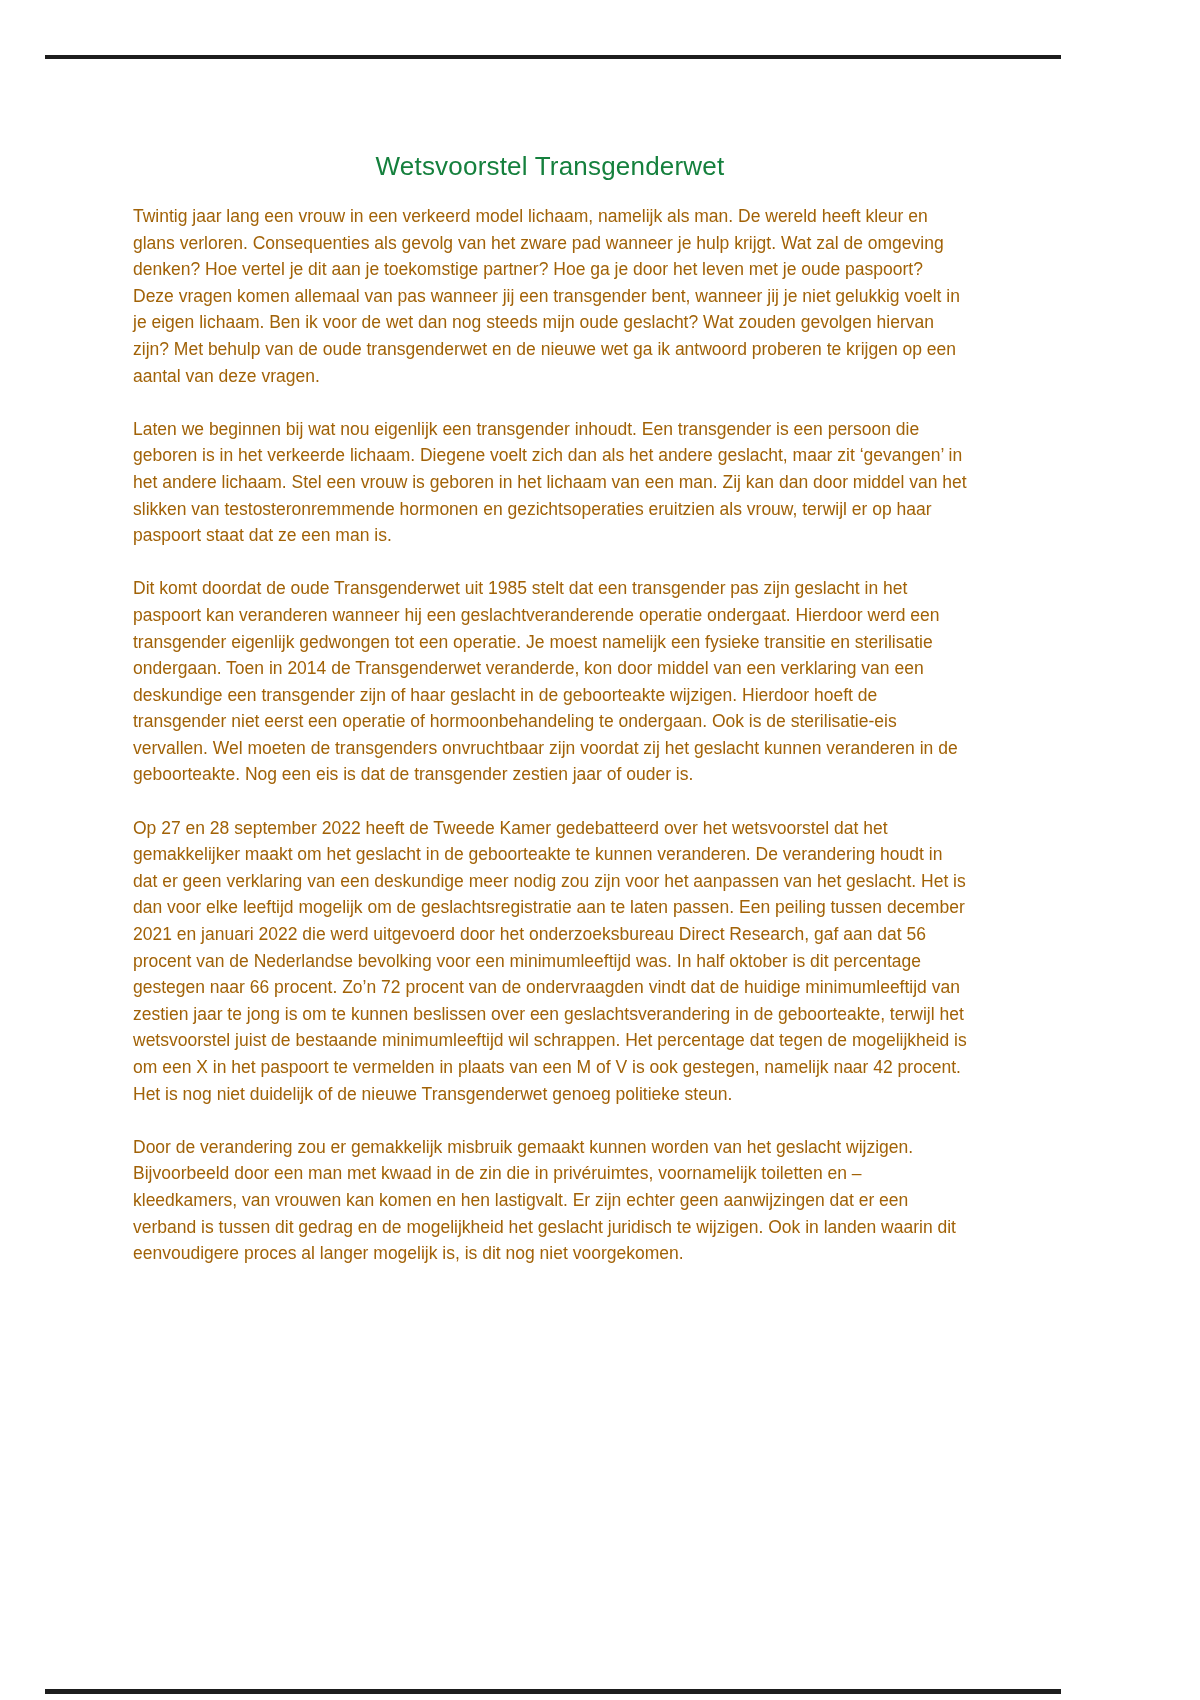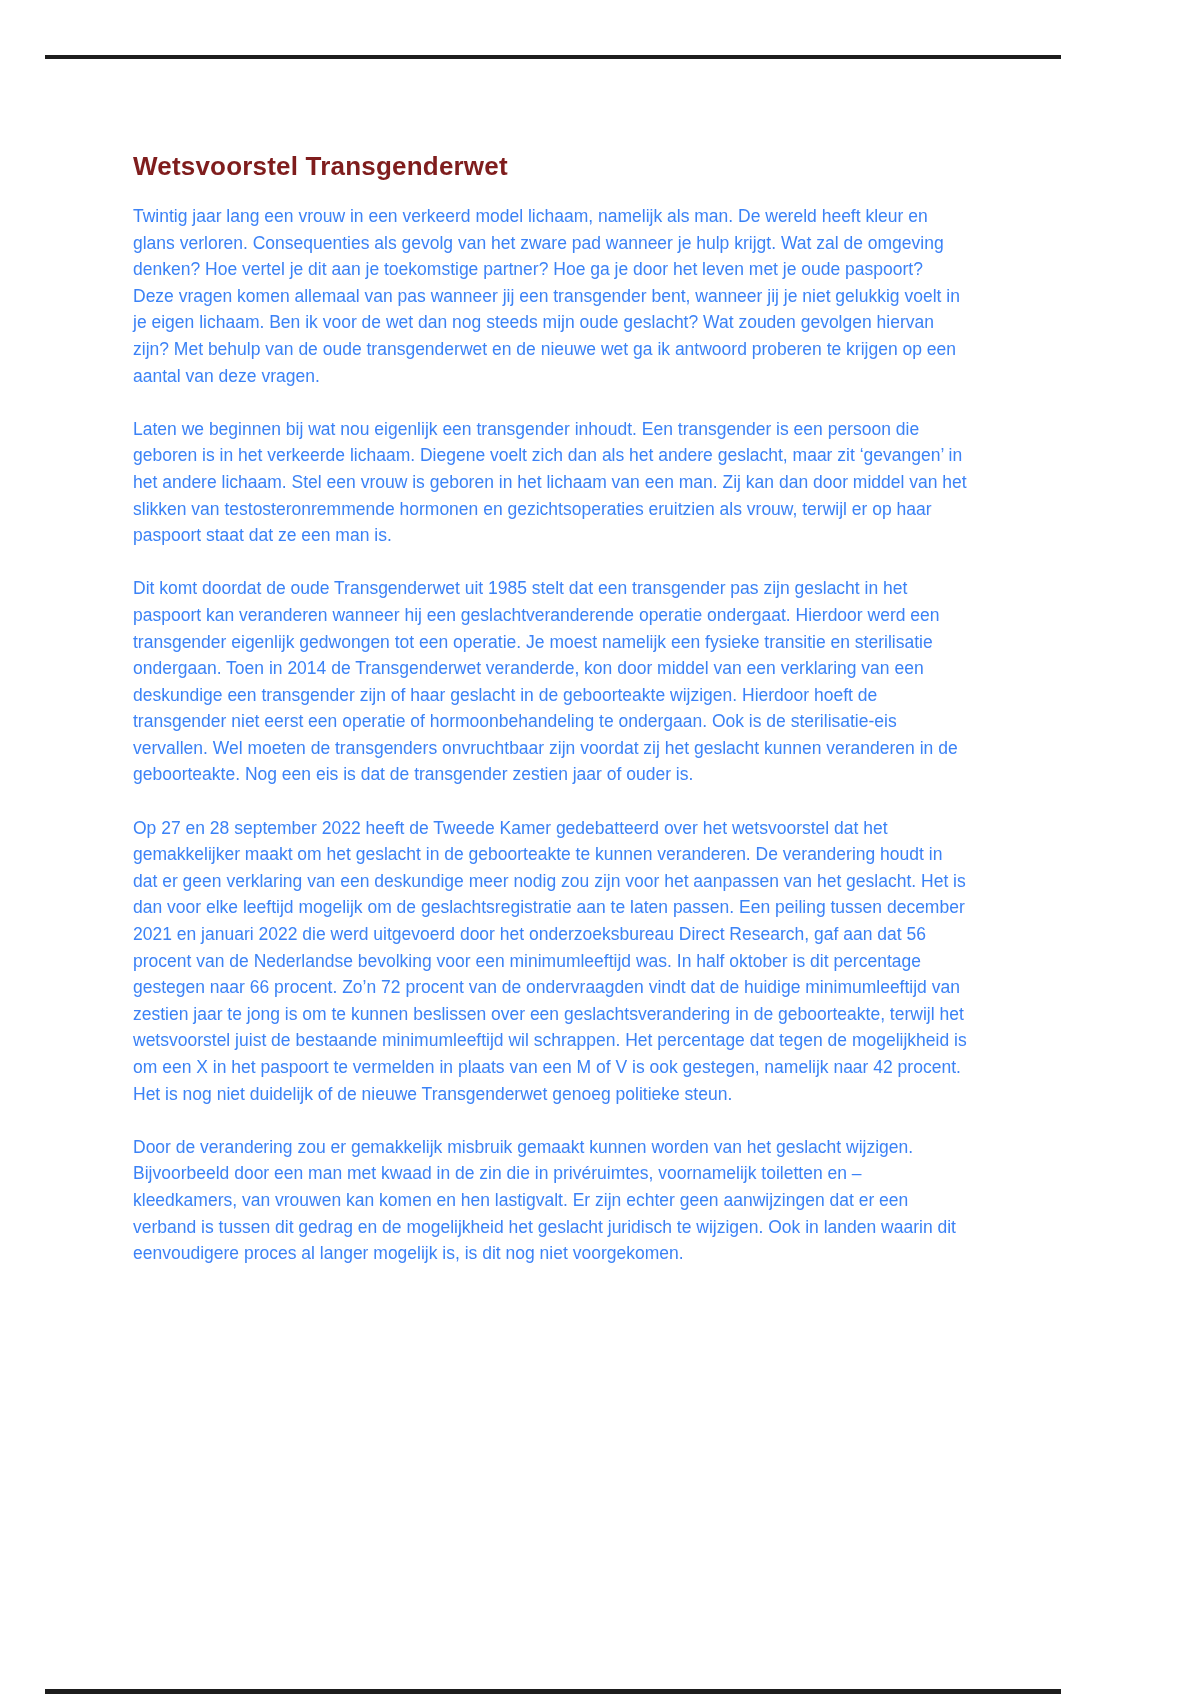--- a/index.html
+++ b/index.html
@@ -31,34 +31,34 @@
   }
   .rule-bottom {
     top: 1689px;
     height: 5px;
   }
   .title {
     position: absolute;
     left: 133px;
     width: 834px;
     top: 134px;
-    text-align: left;
+    text-align: center;
     font-size: 26px;
-    font-weight: bold;
-    color: #7f1d1d;
+    font-weight: normal;
+    color: #15803d;
     letter-spacing: 0.2px;
   }
   .content {
     position: absolute;
     left: 133px;
     top: 203px;
     width: 834px;
     font-size: 17.5px;
     line-height: 26.6px;
-    color: #3b82f6;
+    color: #a16207;
     text-align: left;
   }
   .content p {
     margin: 0 0 26.6px 0;
   }
 </style>
 </head>
 <body>
 
 <div class="page">

